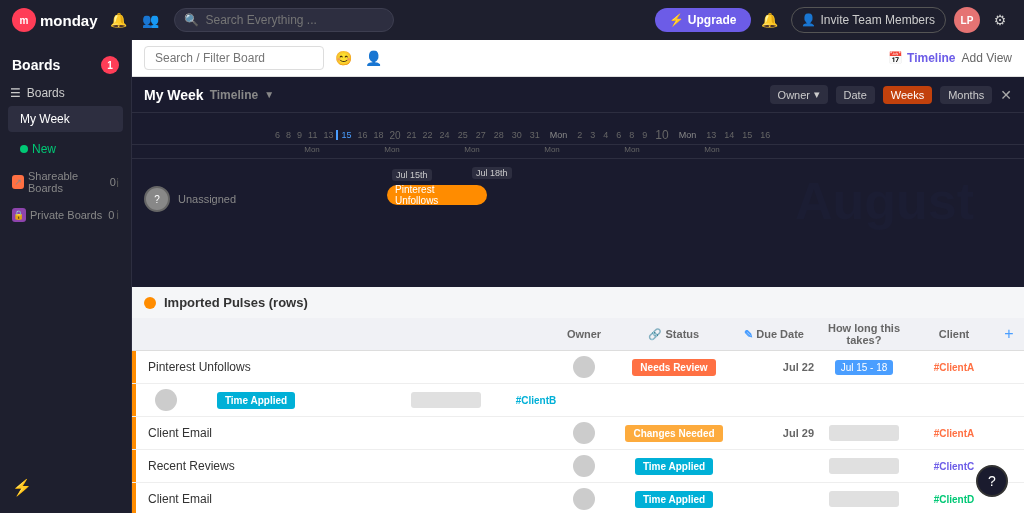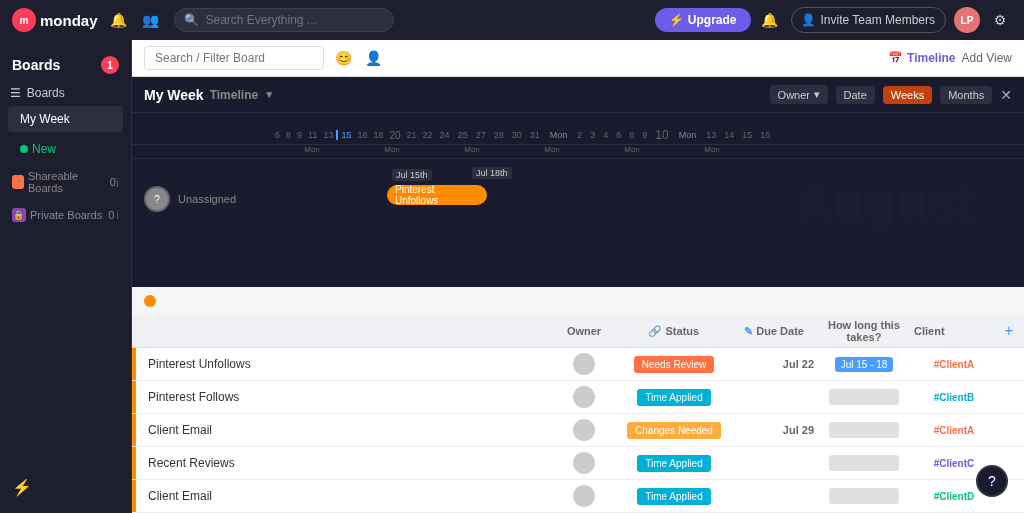--- a/index.html
+++ b/index.html
@@ -66,29 +66,29 @@
     .table-group-header { display: flex; align-items: center; gap: 8px; padding: 8px 12px; background: #f5f6f8; }
     .group-dot { width: 12px; height: 12px; background: #ff8c00; border-radius: 50%; }
     .group-title { font-size: 13px; font-weight: 600; color: #333; }
     .table-container { background: white; margin: 0; }
     .table-cols { display: flex; align-items: center; background: #f0f1f5; border-bottom: 1px solid #ddd; padding: 4px 0; }
     .col-task { flex: 1; padding: 4px 12px; font-size: 11px; color: #666; font-weight: 600; }
     .col-owner { width: 60px; text-align: center; font-size: 11px; color: #666; font-weight: 600; }
     .col-status { width: 120px; text-align: center; font-size: 11px; color: #666; font-weight: 600; display: flex; align-items: center; justify-content: center; gap: 3px; }
     .col-duedate { width: 80px; text-align: center; font-size: 11px; color: #666; font-weight: 600; display: flex; align-items: center; justify-content: center; gap: 3px; }
     .col-timeline { width: 100px; text-align: center; font-size: 11px; color: #666; font-weight: 600; }
-    .col-client { width: 80px; font-size: 11px; color: #666; font-weight: 600; }
+    .col-client { width: 80px; text-align: center; font-size: 11px; color: #666; font-weight: 600; }
 
     .table-row-item { display: flex; align-items: center; border-bottom: 1px solid #eee; background: white; }
     .row-left-bar { width: 4px; height: 32px; background: #ff8c00; flex-shrink: 0; }
     .row-task { flex: 1; padding: 6px 12px; font-size: 12px; color: #333; cursor: pointer; }
     .row-owner { width: 60px; display: flex; justify-content: center; }
     .row-owner-avatar { width: 22px; height: 22px; border-radius: 50%; background: #ddd; }
     .row-status { width: 120px; display: flex; justify-content: center; }
-    .status-badge { border-radius: 3px; padding: 3px 8px; font-size: 10px; color: white; font-weight: 400; white-space: nowrap; }
+    .status-badge { border-radius: 3px; padding: 3px 8px; font-size: 10px; color: white; font-weight: 700; white-space: nowrap; }
     .status-needs-review { background: #ff7043; }
     .status-time-applied { background: #00b0d7; }
     .status-changes-needed { background: #fdab3d; }
     .row-duedate { width: 80px; text-align: right; font-size: 11px; color: #666; font-weight: bold; }
     .row-timeline { width: 100px; display: flex; justify-content: center; }
     .timeline-tag { background: #4a9eff; color: white; border-radius: 3px; padding: 2px 6px; font-size: 10px; }
     .row-client { width: 80px; text-align: center; font-size: 10px; }
     .client-tag { border-radius: 3px; padding: 2px 6px; font-size: 10px; font-weight: 600; }
     .client-a { color: #ff7043; }
     .client-b { color: #00b0d7; }
@@ -261,20 +261,21 @@
         <div style="position:absolute; left:255px; top:26px; height:20px; width:100px; background:#ff8c00; border-radius:10px; display:flex; align-items:center; justify-content:center; font-size:10px; color:white; padding:0 8px;">
           <span>Pinterest Unfollows</span>
         </div>
         <div style="position:absolute; right:50px; bottom:8px; color:#1e2240; font-size:52px; font-weight:800; opacity:0.3; pointer-events:none;">August</div>
       </div>
     </div>
 
     <div class="table-section">
       <div class="table-group-header">
         <div class="group-dot"></div>
+        <span class="group-title">Imported Pulses (rows)</span>
       </div>
       <div class="table-container">
         <div class="table-cols">
           <div style="width:4px;"></div>
           <div class="col-task"></div>
           <div class="col-owner">Owner</div>
           <div class="col-status">
             <span style="color:#6c5ce7;">🔗</span>
             <span>Status</span>
           </div>
@@ -303,21 +304,20 @@
     <div class="row-timeline">
       <span class="timeline-tag">Jul 15 - 18</span>
     </div>
     <div class="row-client">
       <span class="client-tag client-a">#ClientA</span>
     </div>
     <div style="width:30px;"></div>
   </div>
             <div class="table-row-item">
     <div class="row-left-bar"></div>
-    <div class="row-task">Pinterest Follows</div>
     <div class="row-owner">
       <div class="row-owner-avatar" style="background:#ccc;"></div>
     </div>
     <div class="row-status">
       <span class="status-badge status-time-applied">Time Applied</span>
     </div>
     <div class="row-duedate"></div>
     <div class="row-timeline">
       <span style="display:block;width:70px;height:16px;background:#e0e0e0;border-radius:3px;"></span>
     </div>

